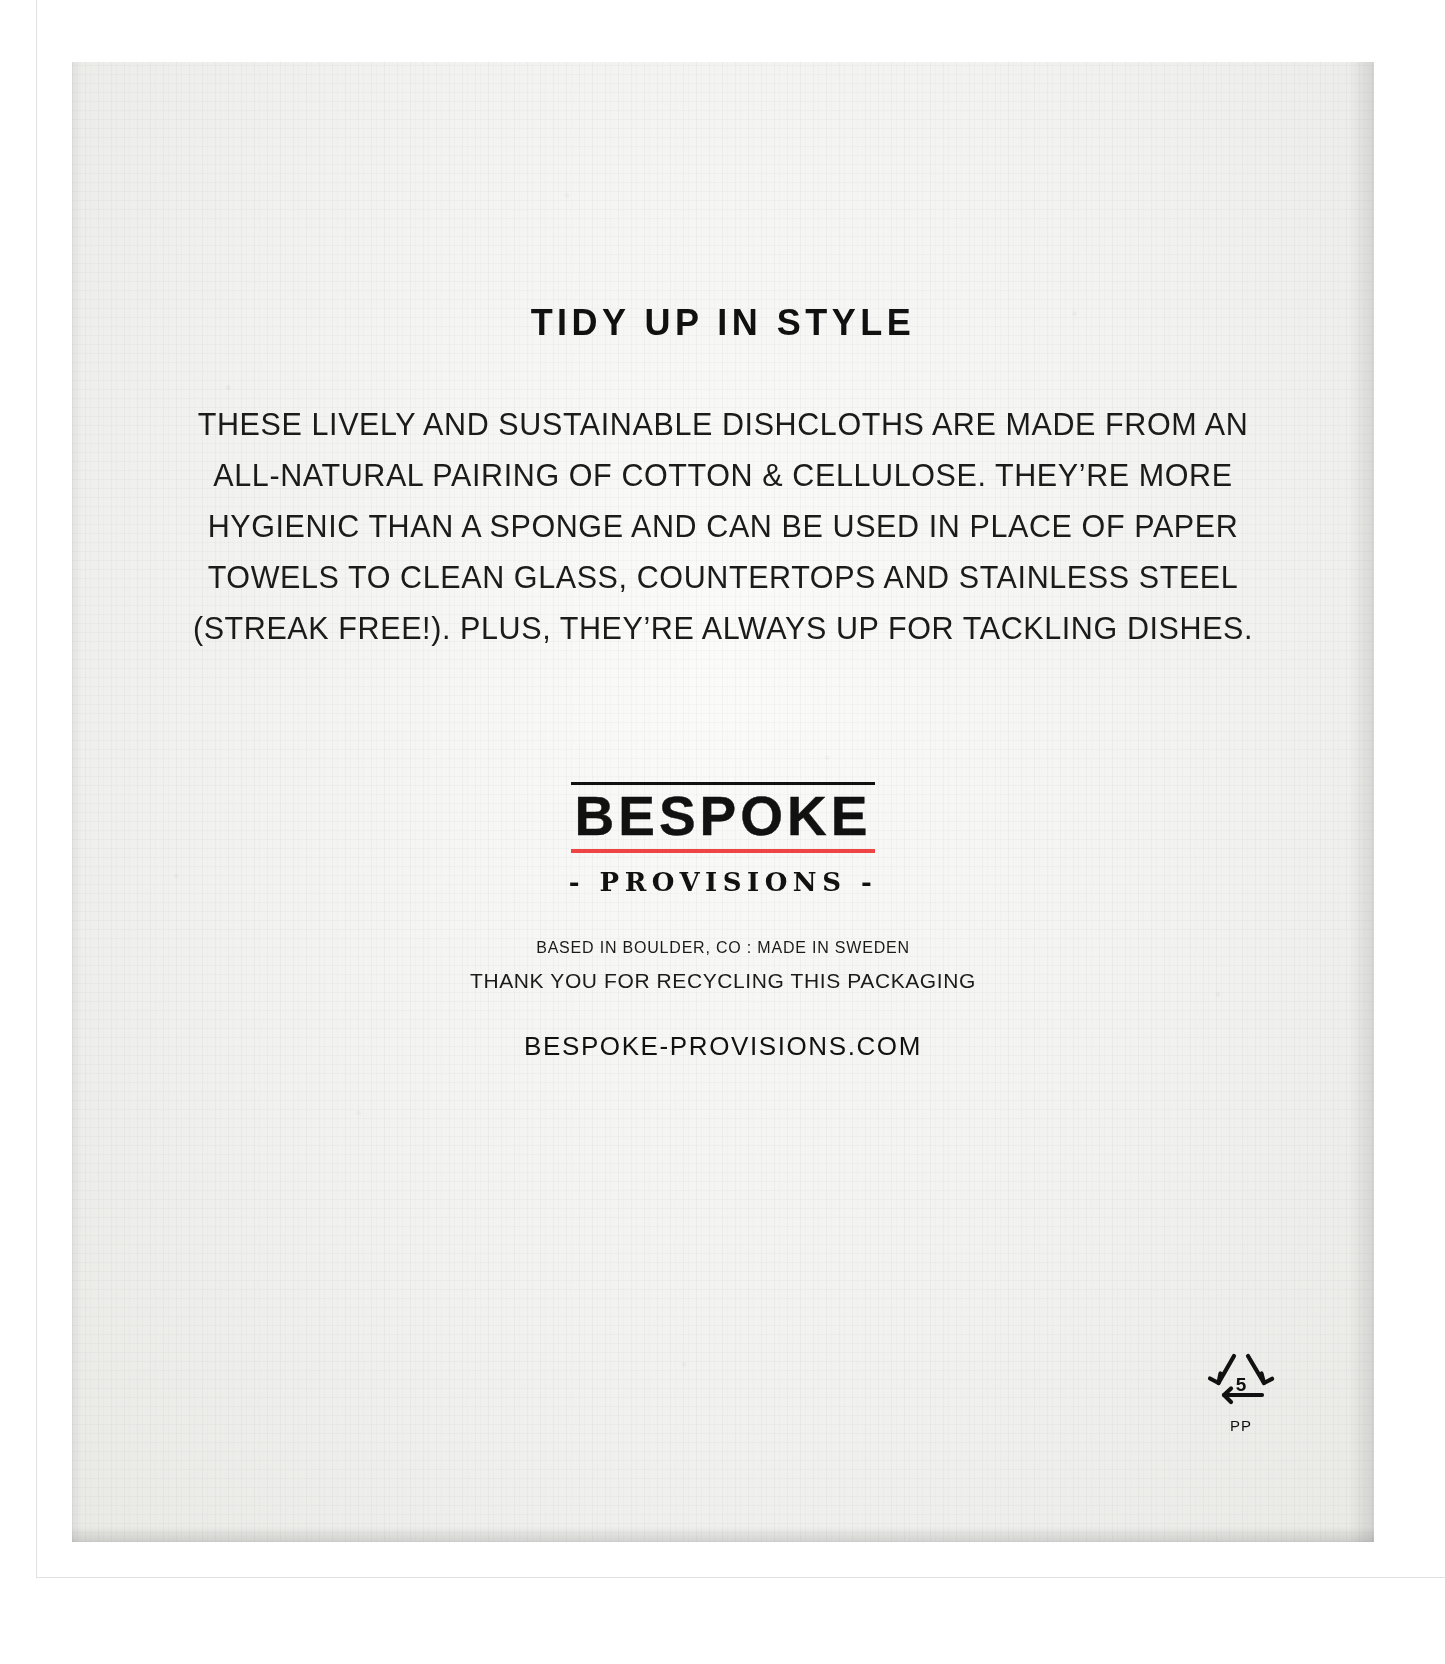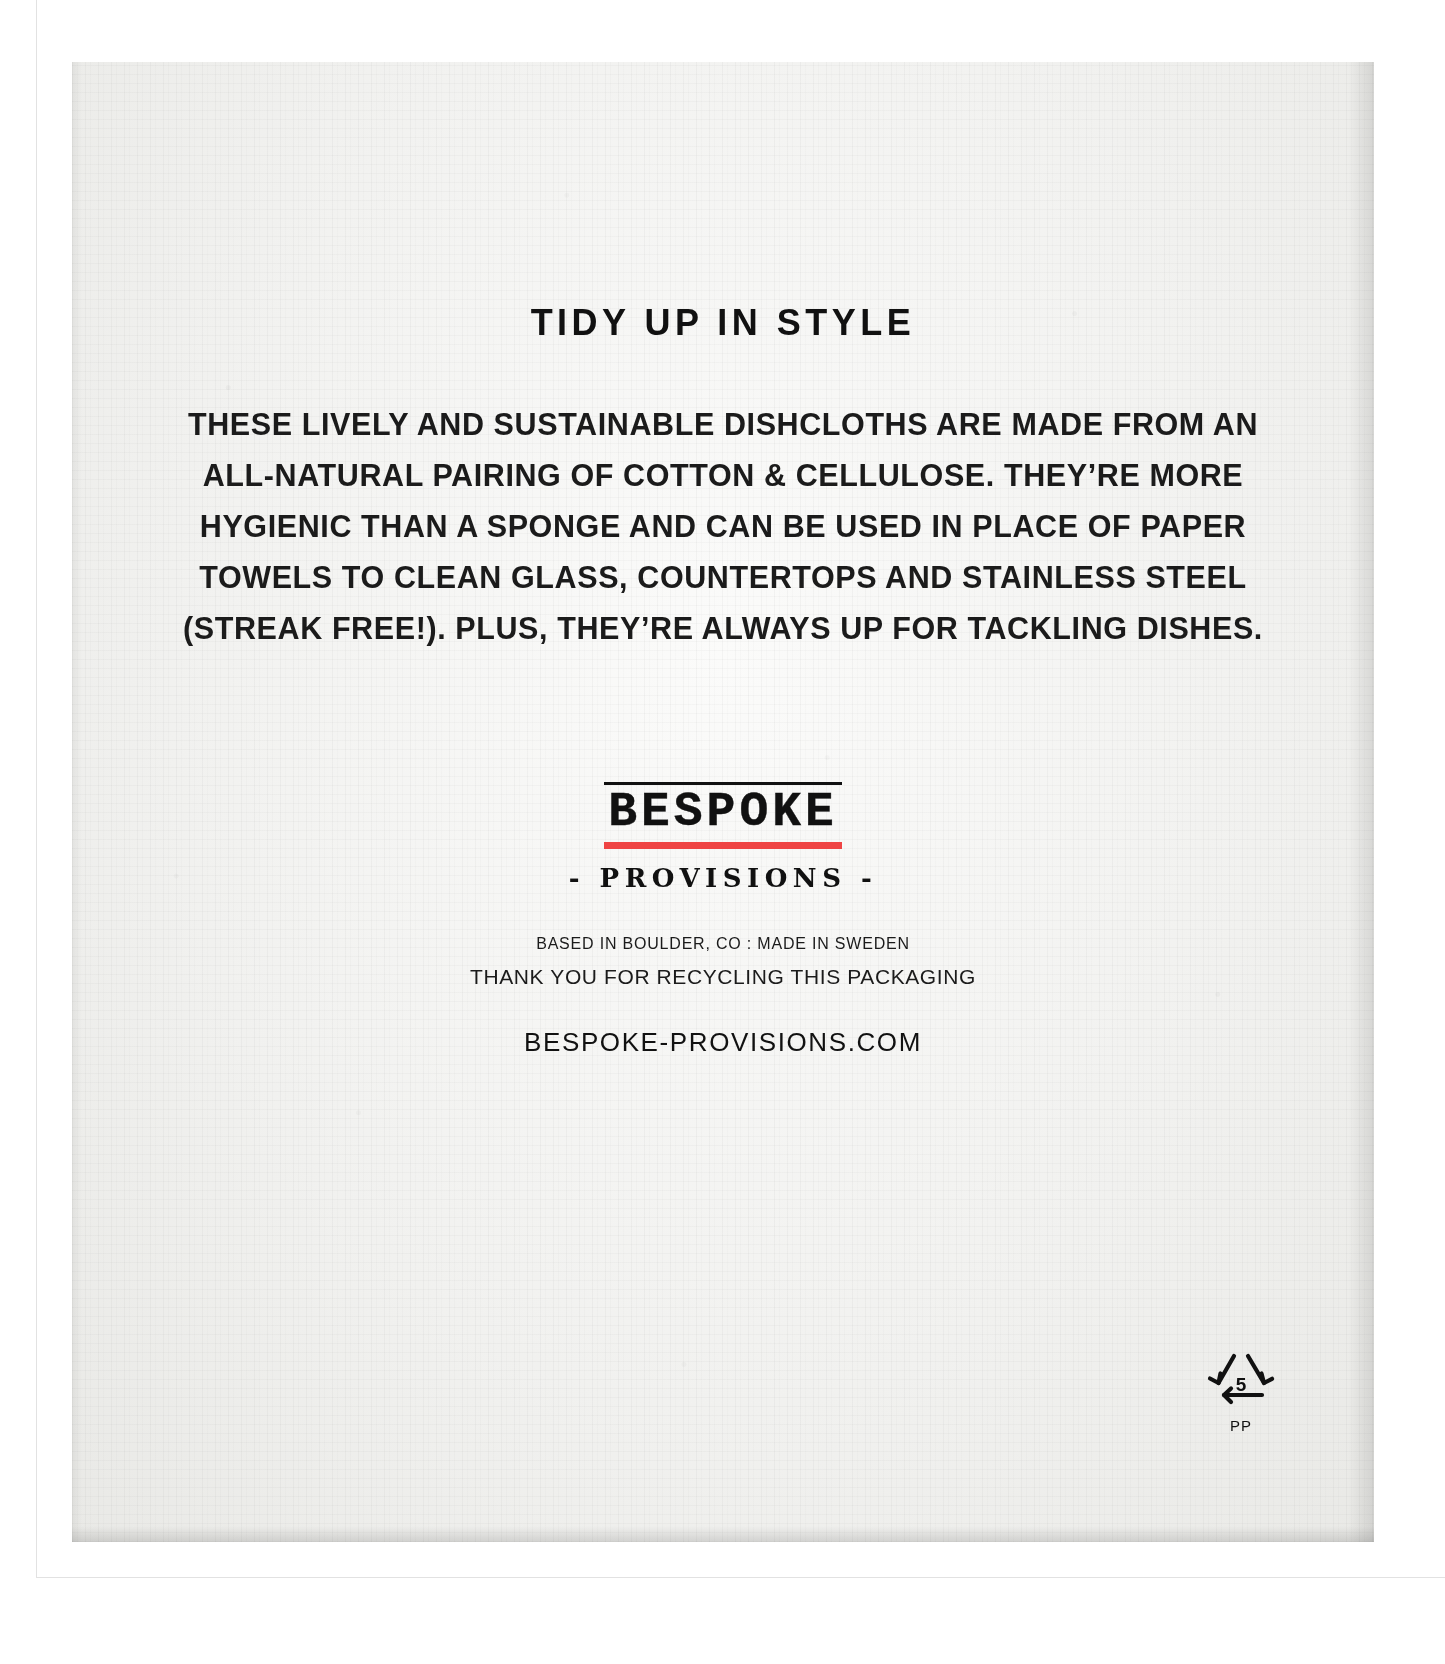--- a/index.html
+++ b/index.html
@@ -113,47 +113,47 @@
     letter-spacing: 4.5px;
     color: #111111;
   }
 
   .body-para {
     margin: 0;
     font-size: 30.5px;
     line-height: 51px;
     letter-spacing: 0.6px;
     color: #1b1b1b;
-    font-weight: 700;
+    font-weight: 400;
   }
   #para-1 { padding-top: 55px; }
   #para-2 { padding-top: 45px; }
 
   #tagline {
     margin: 0;
     padding-top: 46px;
     font-size: 29px;
     letter-spacing: 0.6px;
     color: #1b1b1b;
   }
 
   
   .brand-block {
     padding-top: 128px;
   }
   .brand-name {
-    font-family: Liberation Mono, monospace;
+    font-family: Liberation Sans, sans-serif;
     font-weight: bold;
-    font-size: 48px;
+    font-size: 55px;
     letter-spacing: 4px;
     color: #111;
     display: inline-block;
     padding: 2px 4px 4px 4px;
     border-top: 3px solid #111;
-    border-bottom: 7px solid #ef4444;
+    border-bottom: 4px solid #ef4444;
     line-height: 1.06;
     -webkit-text-stroke: 0.4px #111;
   }
   .brand-sub {
     font-family: "DejaVu Serif", serif;
     font-size: 26px;
     letter-spacing: 5.5px;
     color: #111;
     margin-top: 14px;
     font-weight: bold;

